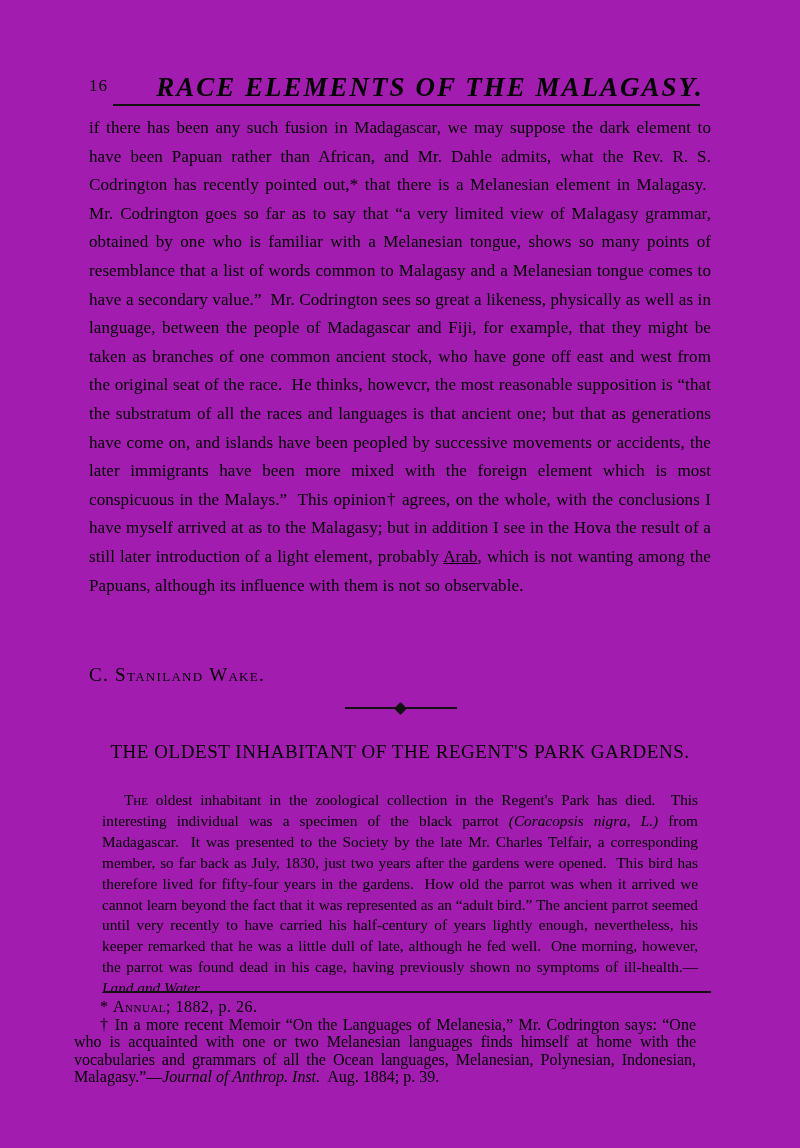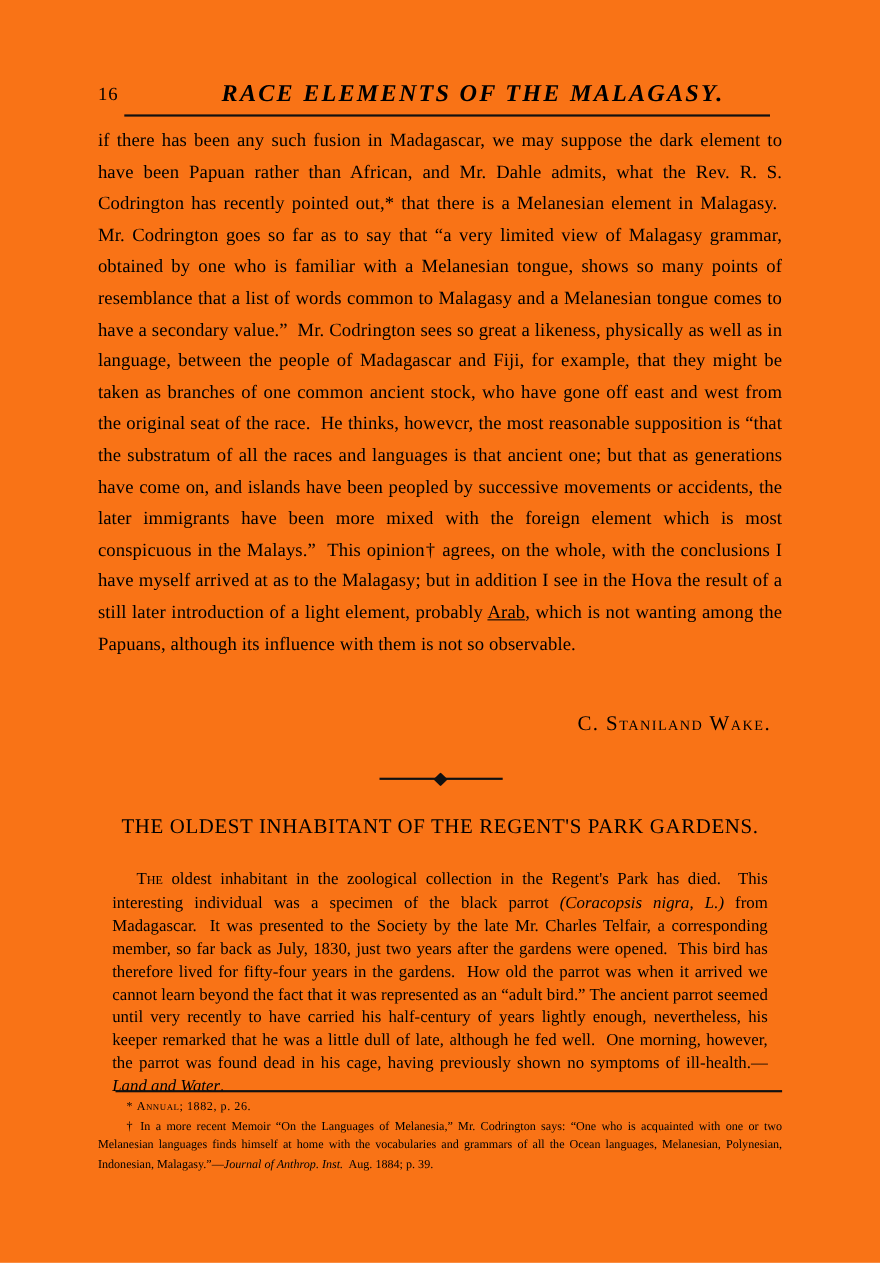--- a/index.html
+++ b/index.html
@@ -15,21 +15,21 @@
     font-family: "Liberation Serif", "DejaVu Serif", serif;
     color: #000000;
     overflow: hidden;
   }
 
   .page {
     position: absolute;
     left: 0; top: 0;
     width: 800px;
     height: 1148px;
-    background: #f97316;
+    background: #a21caf;
   }
 
   
   .running-head {
     position: absolute;
     left: 89px;
     top: 72px;
     width: 622px;
     height: 30px;
   }
@@ -42,21 +42,21 @@
     font-family: "Liberation Serif", serif;
   }
   .head-title {
     position: absolute;
     left: 60px;
     top: 0;
     width: 562px;
     text-align: center;
     font-style: italic;
     font-weight: bold;
-    font-size: 22px;
+    font-size: 27px;
     letter-spacing: 2.0px;
     white-space: nowrap;
   }
   .head-rule {
     position: absolute;
     left: 113px;
     top: 104px;
     width: 587px;
     height: 2px;
     background: #111;
@@ -74,23 +74,22 @@
     text-justify: inter-word;
     letter-spacing: 0.1px;
   }
   .body-text p { margin: 0; }
   .u-underline { text-decoration: underline; }
 
   
   .signature {
     position: absolute;
     left: 89px;
-    top: 648px;
-    width: 622px;
-    text-align: right;
+    top: 664px;
+    width: 622px;
     font-size: 19px;
     letter-spacing: 1.3px;
     padding-right: 10px;
     box-sizing: border-box;
   }
   .sc { font-variant: small-caps; }
 
   
   .divider {
     position: absolute;
@@ -142,24 +141,24 @@
   .foot-rule {
     position: absolute;
     left: 105px;
     top: 991px;
     width: 606px;
     height: 1.6px;
     background: #111;
   }
   .footnotes {
     position: absolute;
-    left: 89px;
+    left: 74px;
     top: 998px;
     width: 622px;
-    font-size: 11px;
+    font-size: 16px;
     line-height: 17.6px;
     text-align: justify;
     text-justify: inter-word;
   }
   .footnotes p { margin: 0; text-indent: 26px; }
   .footnotes .fn-one { letter-spacing: 0.5px; }
   .footnotes i { }
   .marker { font-style: normal; }
 </style>
 </head>

